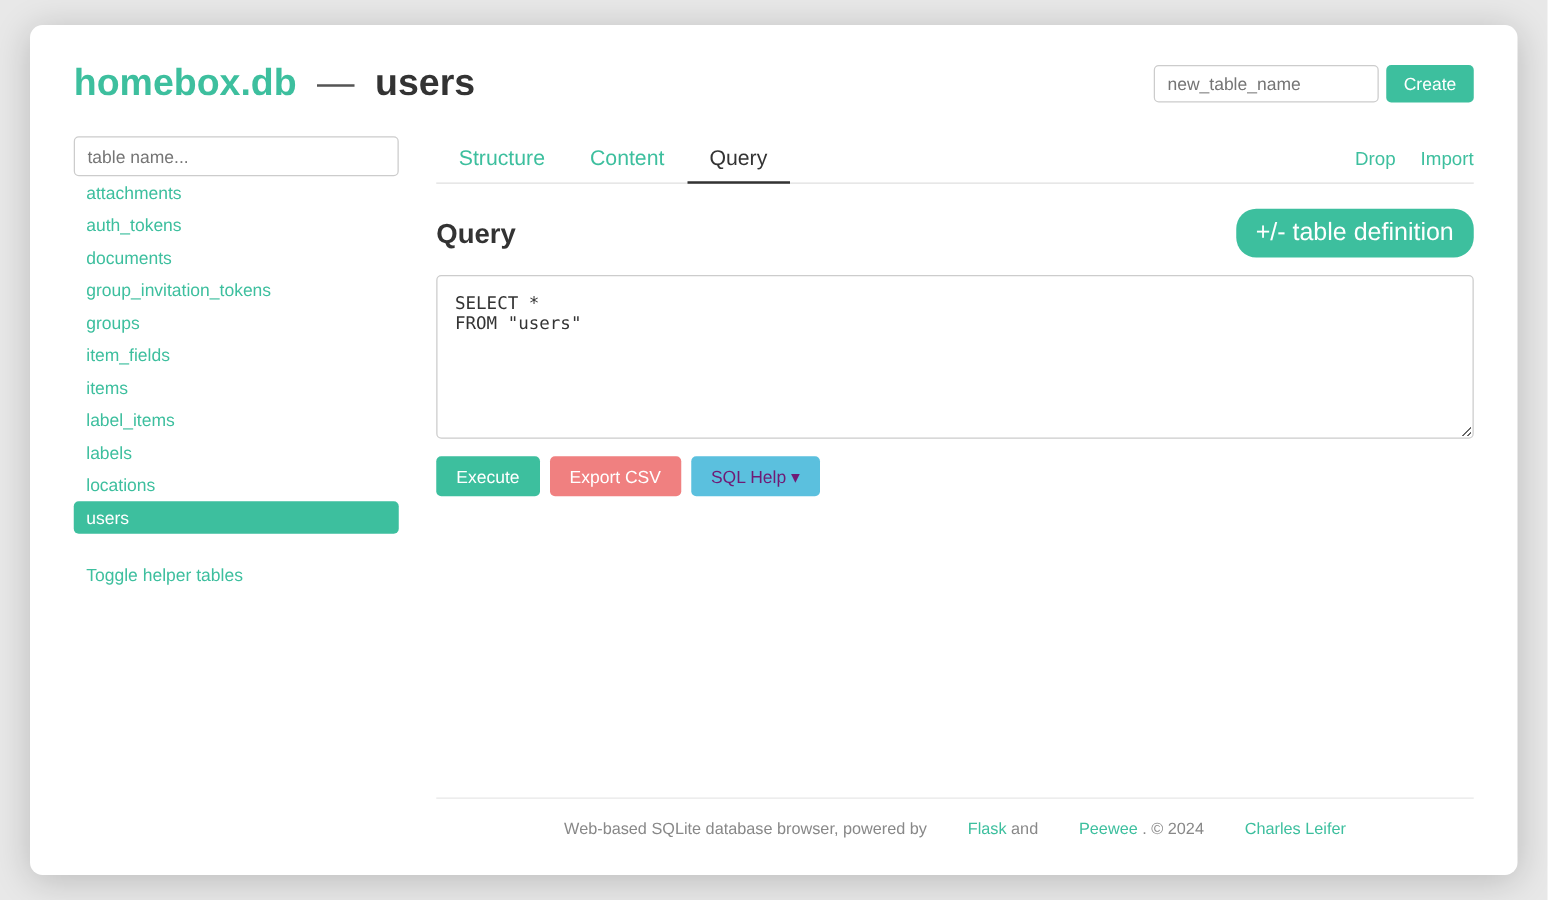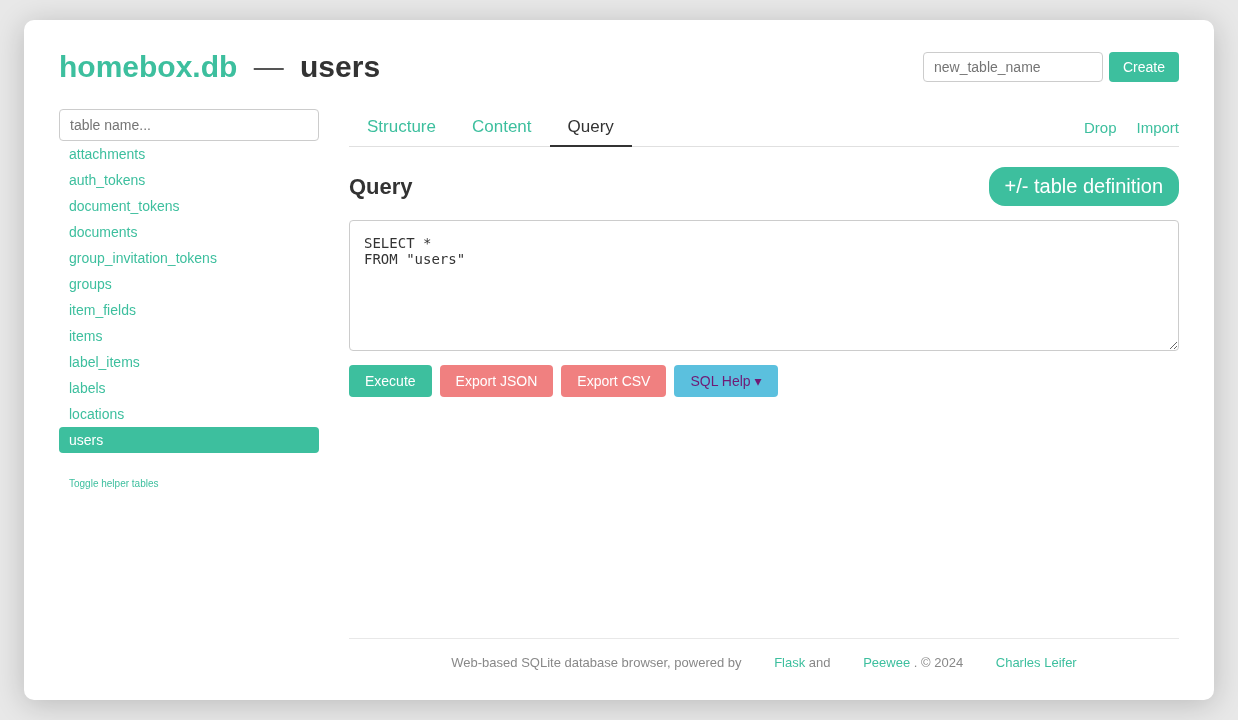--- a/index.html
+++ b/index.html
@@ -97,21 +97,21 @@
     }
     .sidebar-item.active {
       background: #3dbf9e;
       color: white;
       border-radius: 4px;
     }
     .sidebar-toggle {
       margin-top: 20px;
       color: #3dbf9e;
       cursor: pointer;
-      font-size: 10px;
+      font-size: 14px;
       padding: 5px 10px;
     }
     .content-area {
       flex: 1;
       display: flex;
       flex-direction: column;
     }
     .tabs-row {
       display: flex;
       align-items: center;
@@ -259,21 +259,20 @@
     </div>
   </div>
 
   <div class="main-content">
 
     <div class="sidebar">
       <input class="sidebar-search" type="text" placeholder="table name..." style="">
       <div>
         <a class="sidebar-item">attachments</a>
         <a class="sidebar-item">auth_tokens</a>
-        <a class="sidebar-item">document_tokens</a>
         <a class="sidebar-item">documents</a>
         <a class="sidebar-item">group_invitation_tokens</a>
         <a class="sidebar-item">groups</a>
         <a class="sidebar-item">item_fields</a>
         <a class="sidebar-item">items</a>
         <a class="sidebar-item">label_items</a>
         <a class="sidebar-item">labels</a>
         <a class="sidebar-item">locations</a>
         <a class="sidebar-item active">users</a>
       </div>
@@ -296,21 +295,20 @@
 
       <div class="query-section">
         <div class="query-header">
           <h2 class="query-title">Query</h2>
           <button class="table-def-btn">+/- table definition</button>
         </div>
         <textarea class="query-textarea" style="">SELECT *
 FROM "users"</textarea>
         <div class="query-actions">
           <button class="btn-execute">Execute</button>
-          <button class="btn-export-json">Export JSON</button>
           <button class="btn-export-csv">Export CSV</button>
           <button class="btn-sql-help">SQL Help ▾</button>
         </div>
       </div>
 
       <div class="footer">
         <span>Web-based SQLite database browser, powered by</span>
         <a>Flask</a>
         <span>and</span>
         <a>Peewee</a>

